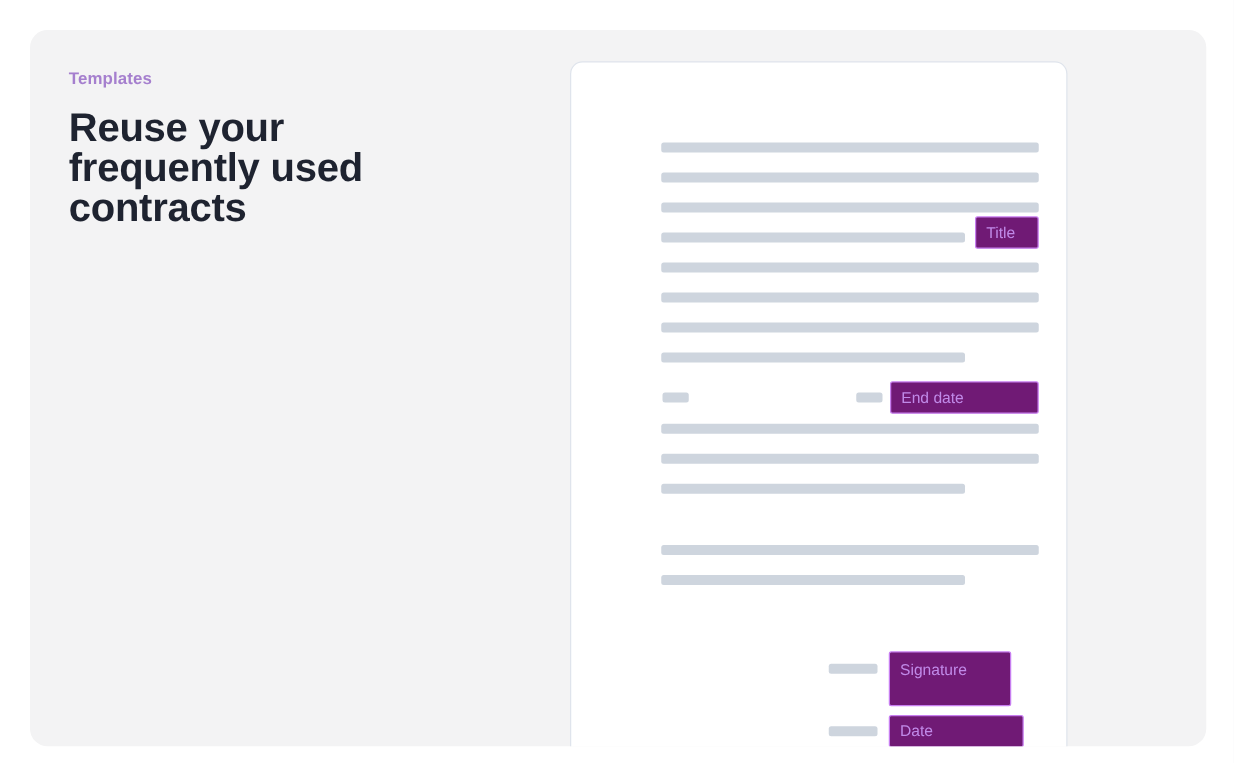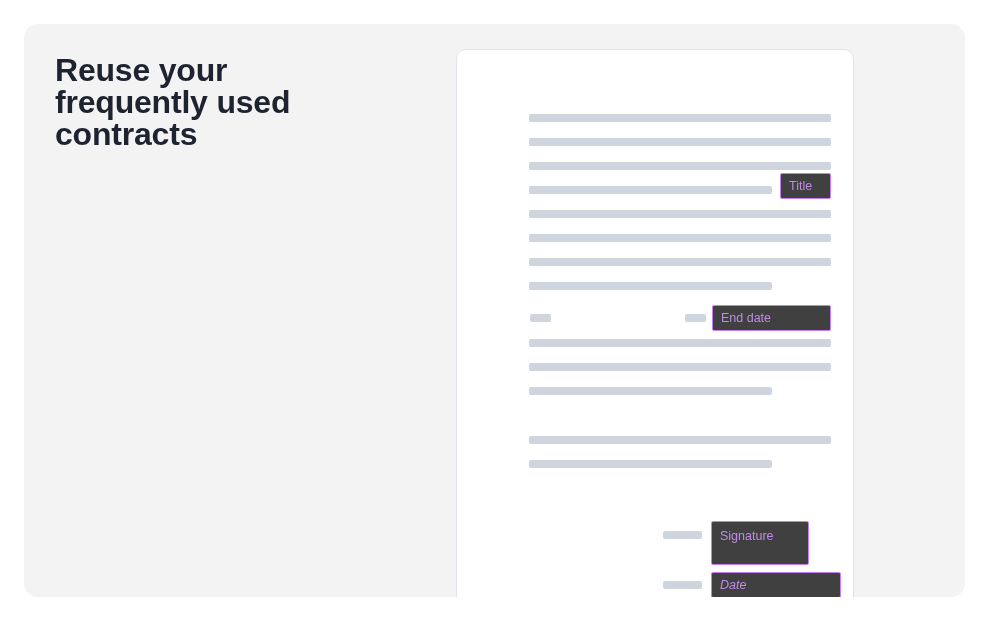--- a/index.html
+++ b/index.html
@@ -80,41 +80,42 @@
   .stub {
     position: absolute;
     height: 8px;
     border-radius: 2px;
     background: #ced5de;
   }
 
   .field {
     position: absolute;
     box-sizing: border-box;
-    background: #404040;
+    background: #701a75;
     border: 1px solid #c77ef0;
     border-radius: 2px;
     color: #c08ae8;
     font-size: 12.5px;
     line-height: 1;
     display: flex;
     align-items: center;
     padding-left: 8px;
   }
   .field.top-align {
     align-items: flex-start;
     padding-top: 8px;
   }
 </style>
 </head>
 <body>
 
 <div class="promo-card">
 
   <div class="copy-col">
+    <div class="eyebrow">Templates</div>
     <h1 class="headline">Reuse your frequently used contracts</h1>
   </div>
 
   <div class="doc-panel">
     <div class="doc-inner">
 
       <div class="skel" style="left:72px; top:64px;  width:302px;"></div>
       <div class="skel" style="left:72px; top:88px;  width:302px;"></div>
       <div class="skel" style="left:72px; top:112px; width:302px;"></div>
       <div class="skel" style="left:72px; top:136px; width:243px;"></div>
@@ -134,18 +135,18 @@
       <div class="skel" style="left:72px; top:313px; width:302px;"></div>
       <div class="skel" style="left:72px; top:337px; width:243px;"></div>
 
       <div class="skel" style="left:72px; top:386px; width:302px;"></div>
       <div class="skel" style="left:72px; top:410px; width:243px;"></div>
 
       <div class="stub" style="left:206px; top:481px; width:39px;"></div>
       <div class="field top-align" style="left:254px; top:471px; width:98px; height:44px;">Signature</div>
 
       <div class="stub" style="left:206px; top:531px; width:39px;"></div>
-      <div class="field" style="left:254px; top:522px; width:130px; height:26px;font-style:italic;">Date</div>
+      <div class="field" style="left:254px; top:522px; width:108px; height:26px;">Date</div>
 
     </div>
   </div>
 
 </div>
 
 </body></html>

